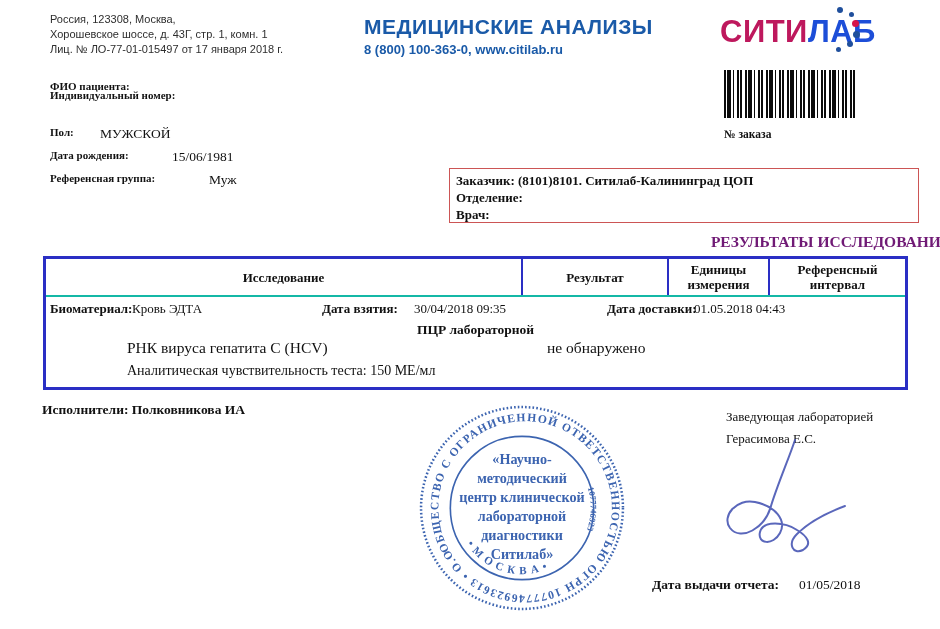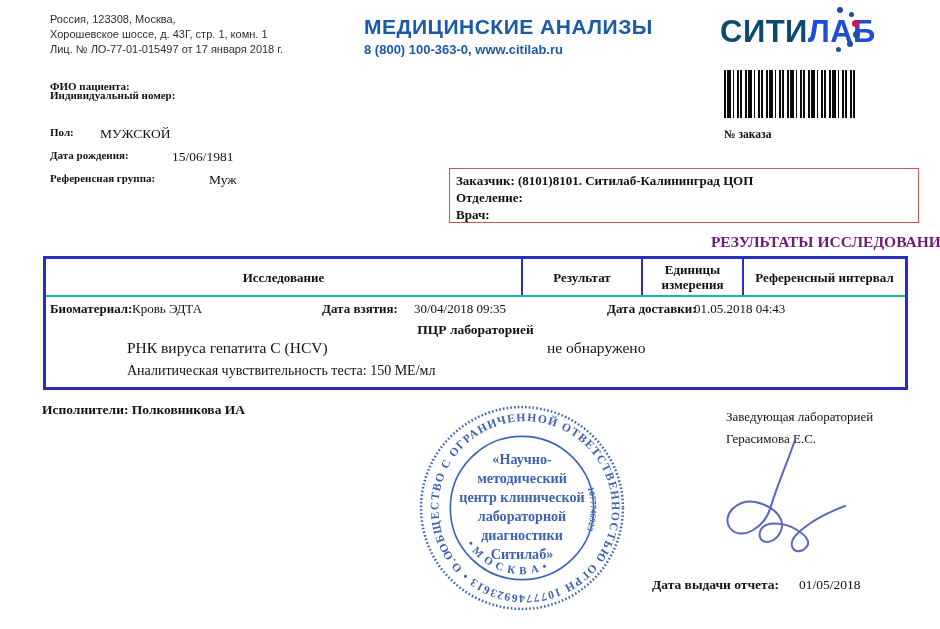--- a/index.html
+++ b/index.html
@@ -8,21 +8,21 @@
   .abs{position:absolute;}
 
   
   .addr{left:38px;top:12px;font-family:"Liberation Sans",sans-serif;font-size:11px;
         line-height:15px;color:#2e2e2e;}
   .center-head{left:352px;top:15px;color:#1a5aa8;font-family:"Liberation Sans",sans-serif;}
   .center-head .t{font-size:21px;font-weight:bold;letter-spacing:.5px;}
   .center-head .s{font-size:13px;font-weight:bold;margin-top:3px;}
   .logo{left:708px;top:14px;font-family:"Liberation Sans",sans-serif;font-size:31px;
         font-weight:bold;letter-spacing:.5px;}
-  .logo .p1{color:#0c4a6e;} .logo .p2{color:#1d4ed8;}
+  .logo .p1{color:#be185d;} .logo .p2{color:#1d4ed8;}
   .dot{position:absolute;border-radius:50%;}
 
   
   .barcode{left:712px;top:70px;width:131px;height:48px;
     background:repeating-linear-gradient(90deg,#0b0b0b 0 2px,#fff 2px 3px,#0b0b0b 3px 7px,
       #fff 7px 9px,#0b0b0b 9px 10px,#fff 10px 13px,#0b0b0b 13px 15px,#fff 15px 16px,
       #0b0b0b 16px 18px,#fff 18px 21px);}
   .barcode-label{left:712px;top:128px;font-size:11.5px;font-weight:bold;}
 
   
@@ -35,21 +35,21 @@
 
   
   .rtitle{left:0;top:233px;width:940px;text-align:right;color:#701a75;
           font-size:15.5px;font-weight:bold;}
   .rtable{left:31px;top:256px;width:859px;border:3px solid #2a2fc4;}
   .thead{display:flex;border-bottom:2px solid #14b8a6;}
   .thead .th{display:flex;align-items:center;justify-content:center;text-align:center;
              font-size:13px;font-weight:bold;line-height:15px;height:36px;
              border-right:2px solid #2a2fc4;box-sizing:border-box;}
   .thead .th:last-child{border-right:none;}
-  .c1{width:477px;} .c2{width:120px;} .c3{width:101px;} .c4{flex:1;}
+  .c1{width:477px;} .c2{width:146px;} .c3{width:101px;} .c4{flex:1;}
   .tbody{position:relative;height:90px;font-size:13px;}
   .b{font-weight:bold;}
   .sect{left:0;top:25px;width:100%;text-align:center;font-weight:bold;font-size:13.5px;}
   .test{font-size:15.5px;}
   .note{font-size:14px;}
 
   
   .exec{left:30px;top:402px;font-size:13.5px;font-weight:bold;}
   .head-block{left:714px;top:406px;width:200px;text-align:left;font-size:13px;line-height:22px;}
   .date-label{left:640px;top:577px;font-size:13.5px;font-weight:bold;}
@@ -110,21 +110,21 @@
       <div class="th c3">Единицы измерения</div>
       <div class="th c4">Референсный интервал</div>
     </div>
     <div class="tbody">
       <span class="abs b" style="left:4px;top:4px;">Биоматериал:</span>
       <span class="abs" style="left:66px;top:4px;padding-left:20px;">Кровь ЭДТА</span>
       <span class="abs b" style="left:276px;top:4px;">Дата взятия:</span>
       <span class="abs" style="left:368px;top:4px;">30/04/2018 09:35</span>
       <span class="abs b" style="left:561px;top:4px;">Дата доставки:</span>
       <span class="abs" style="left:648px;top:4px;">01.05.2018 04:43</span>
-      <div class="abs sect">ПЦР лабораторией</div>
+      <div class="abs sect">ПЦР лабораторной</div>
       <span class="abs test" style="left:81px;top:42px;">РНК вируса гепатита С (HCV)</span>
       <span class="abs test" style="left:501px;top:42px;">не обнаружено</span>
       <span class="abs note" style="left:81px;top:66px;">Аналитическая чувствительность теста: 150 МЕ/мл</span>
     </div>
   </div>
 
   <div class="abs exec">Исполнители: Полковникова ИА</div>
 
   <div class="abs head-block">
     <div>Заведующая лабораторией</div>

